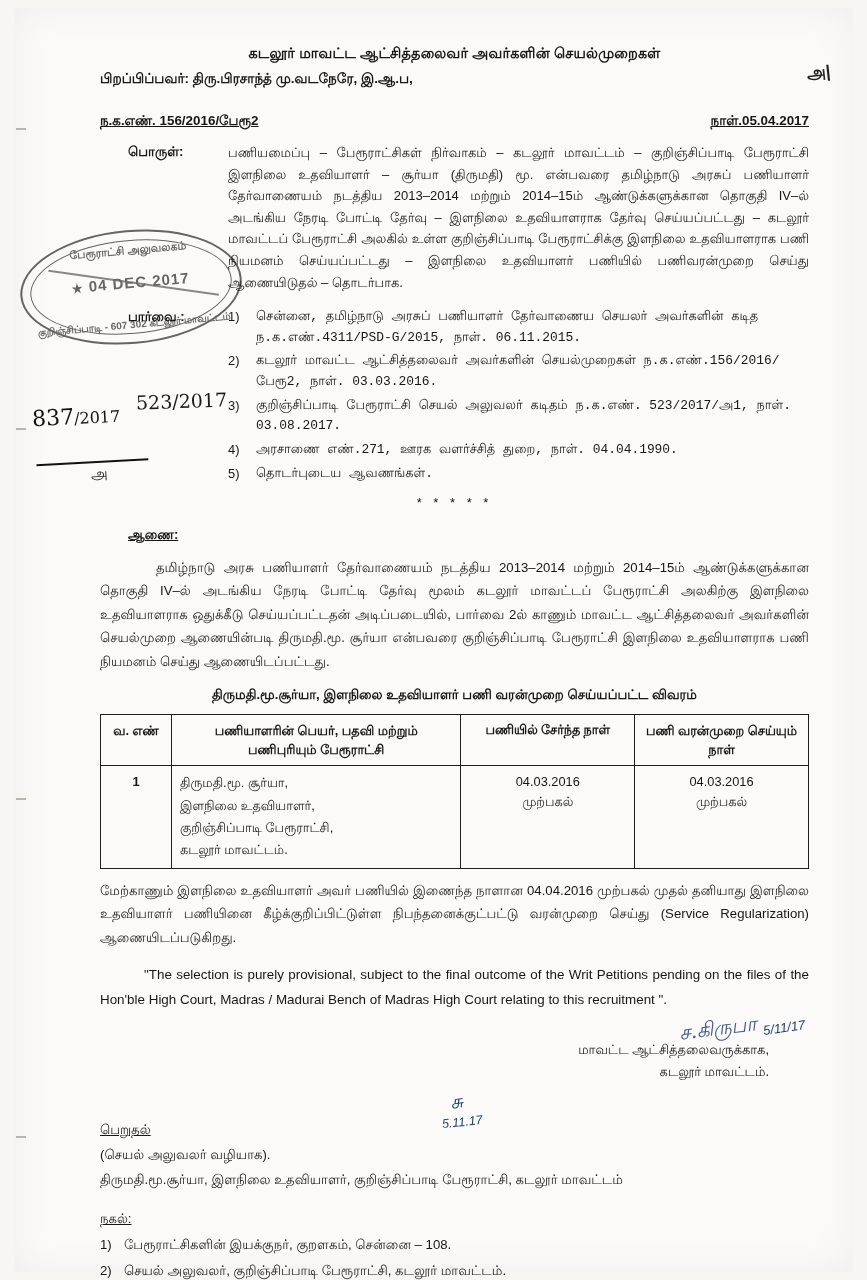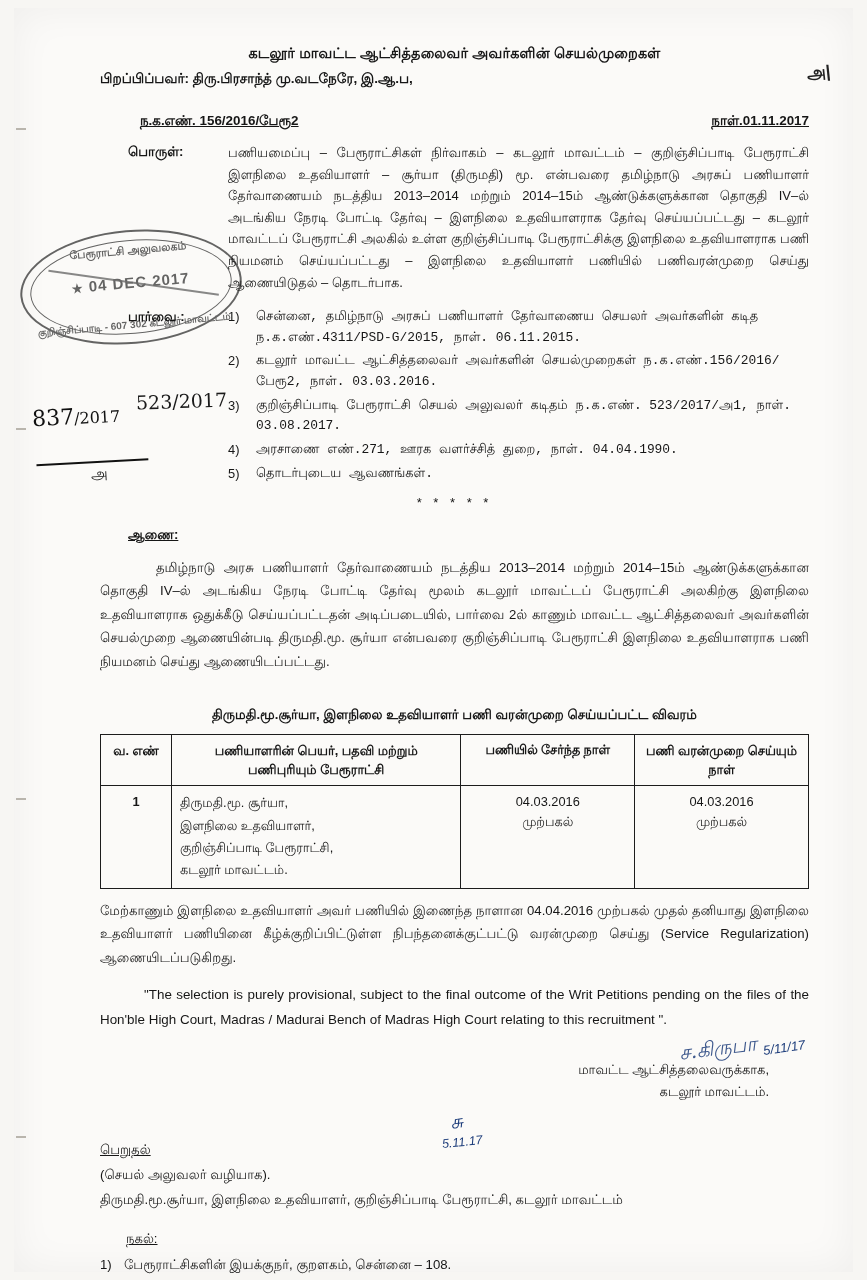--- a/index.html
+++ b/index.html
@@ -55,21 +55,20 @@
     font-weight: bold;
     transform: rotate(-6deg);
     color: #222;
   }
   .refrow {
     display: flex;
     justify-content: space-between;
     align-items: flex-end;
     margin-top: 22px;
     font-size: 13.4px;
-    margin-left: 40px;
   }
   .refno { font-weight: bold; text-decoration: underline; }
   .dateno { font-weight: bold; text-decoration: underline; }
 
   .subject-block {
     display: flex;
     margin-top: 10px;
   }
   .subject-label {
     width: 118px;
@@ -123,21 +122,21 @@
   }
   .para {
     margin-top: 10px;
     text-align: justify;
     font-size: 13.2px;
     line-height: 1.78;
   }
   .para.indent { text-indent: 56px; }
 
   .table-caption {
-    margin-top: 32px;
+    margin-top: 12px;
     font-weight: bold;
     text-align: center;
     font-size: 13.2px;
   }
   table.reg {
     margin-top: 8px;
     width: 100%;
     border-collapse: collapse;
     font-size: 12.8px;
   }
@@ -211,21 +210,21 @@
   .mid-date {
     position: absolute;
     left: 342px;
     top: -6px;
     font-size: 12.5px;
     font-style: italic;
     transform: rotate(-6deg);
     color: #1c3c7a;
   }
   .copy-block { margin-top: 14px; font-size: 13.2px; line-height: 1.95; }
-  .copy-label { text-decoration: underline; margin-left: 26px; }
+  .copy-label { text-decoration: underline; }
   .copy-item { display: flex; }
   .copy-num { width: 24px; flex: 0 0 24px; }
 
   
   .seal {
     position: absolute;
     left: 6px;
     top: 222px;
     width: 218px;
     height: 110px;
@@ -350,21 +349,21 @@
 
     <div class="content">
 
       <div class="page-mark">அ|</div>
 
       <div class="head-line1">கடலூர் மாவட்ட ஆட்சித்தலைவர் அவர்களின் செயல்முறைகள்</div>
       <div class="head-line2">பிறப்பிப்பவர்: திரு.பிரசாந்த் மு.வடநேரே, இ.ஆ.ப,</div>
 
       <div class="refrow">
         <div class="refno">ந.க.எண். 156/2016/பேரூ2</div>
-        <div class="dateno">நாள்.01.11.2017</div>
+        <div class="dateno">நாள்.05.04.2017</div>
       </div>
 
       <div class="subject-block">
         <div class="subject-label">பொருள்:</div>
         <div class="subject-colon"></div>
         <div class="subject-text">பணியமைப்பு – பேரூராட்சிகள் நிர்வாகம் – கடலூர் மாவட்டம் – குறிஞ்சிப்பாடி பேரூராட்சி இளநிலை உதவியாளர் – சூர்யா (திருமதி) மூ. என்பவரை தமிழ்நாடு அரசுப் பணியாளர் தேர்வாணையம் நடத்திய 2013–2014 மற்றும் 2014–15ம் ஆண்டுக்களுக்கான தொகுதி IV–ல் அடங்கிய நேரடி போட்டி தேர்வு – இளநிலை உதவியாளராக தேர்வு செய்யப்பட்டது – கடலூர் மாவட்டப் பேரூராட்சி அலகில் உள்ள குறிஞ்சிப்பாடி பேரூராட்சிக்கு இளநிலை உதவியாளராக பணி நியமனம் செய்யப்பட்டது – இளநிலை உதவியாளர் பணியில் பணிவரன்முறை செய்து ஆணையிடுதல் – தொடர்பாக.</div>
       </div>
 
       <div class="ref-block">
         <div class="ref-label">பார்வை :</div>

